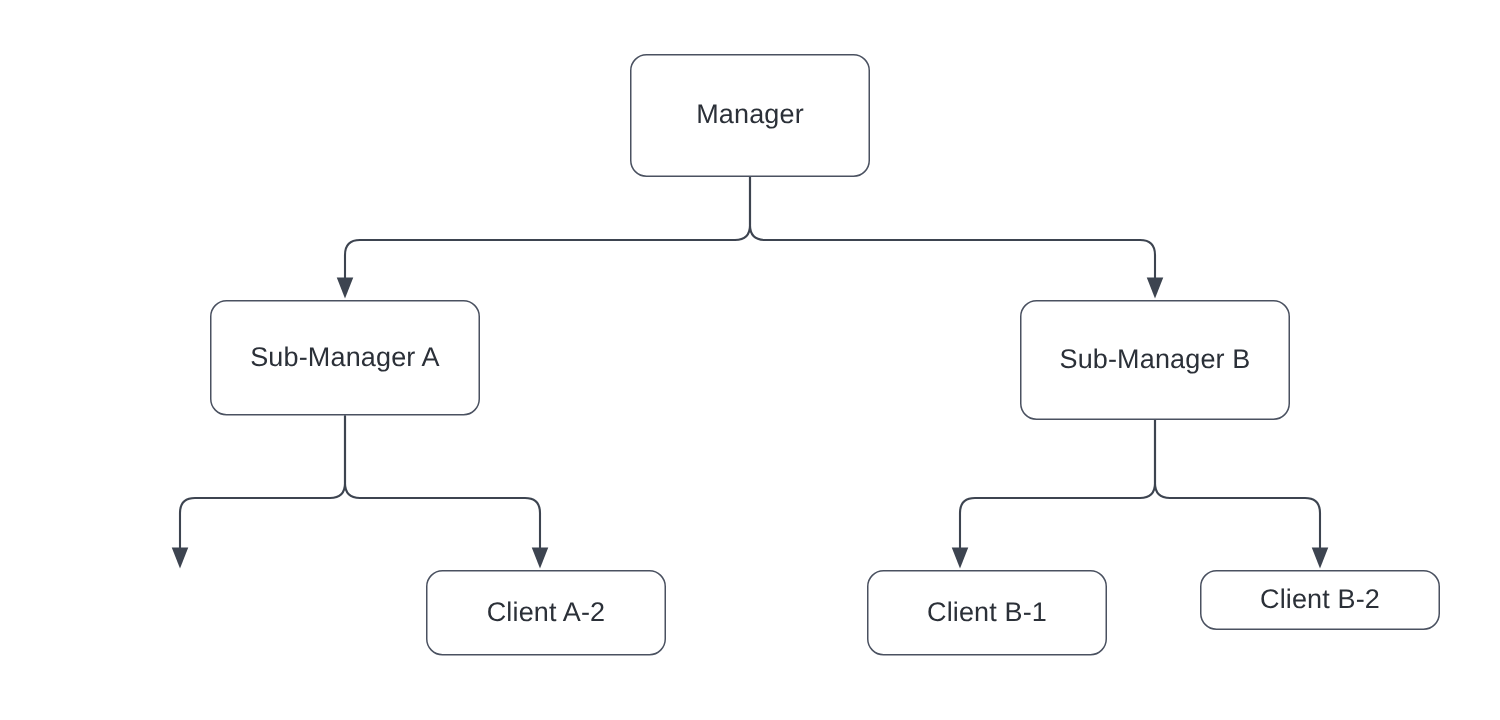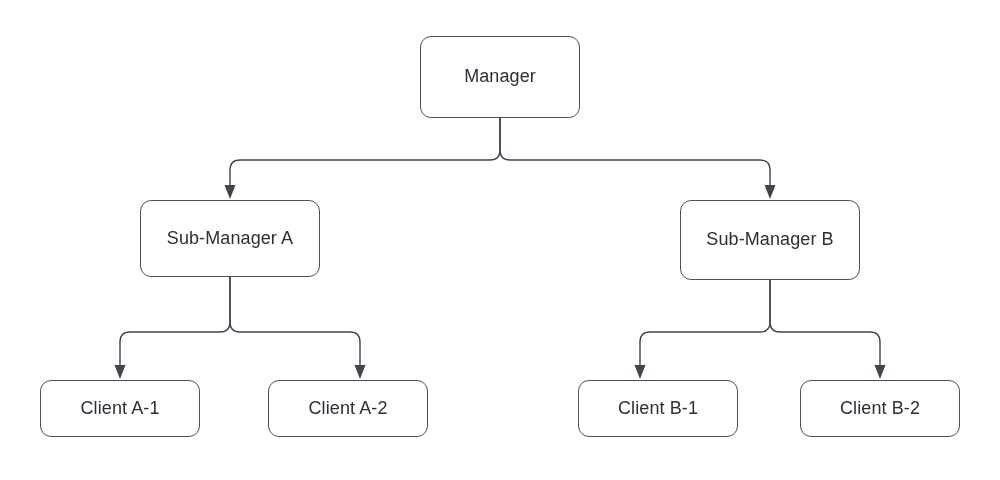--- a/index.html
+++ b/index.html
@@ -42,23 +42,23 @@
     font-size: 18px;
     line-height: 1.1;
     letter-spacing: 0.1px;
     white-space: nowrap;
     text-align: center;
   }
   .node-root   { left: 420px; top: 36px;  width: 160px; height: 82px; }
   .node-mid-a  { left: 140px; top: 200px; width: 180px; height: 77px; }
   .node-mid-b  { left: 680px; top: 200px; width: 180px; height: 80px; }
   .node-leaf-a1 { left: 40px;  top: 380px; width: 160px; height: 57px; }
-  .node-leaf-a2 { left: 268px; top: 380px; width: 160px; height: 57px; }
+  .node-leaf-a2 { left: 284px; top: 380px; width: 160px; height: 57px; }
   .node-leaf-b1 { left: 560px; top: 380px; width: 160px; height: 57px; margin-left: 18px; }
-  .node-leaf-b2 { left: 800px; top: 380px; width: 160px; height: 57px; }
+  .node-leaf-b2 { left: 800px; top: 380px; width: 160px; height: 40px; }
   .edge-path {
     fill: none;
     stroke: #3d4450;
     stroke-width: 1.4px;
     stroke-linecap: butt;
     stroke-linejoin: round;
   }
   .arrow-head {
     fill: #3d4450;
     stroke: none;
@@ -95,23 +95,20 @@
   </div>
 
   <div class="node node-mid-a">
     <span class="node-label">Sub-Manager A</span>
   </div>
 
   <div class="node node-mid-b">
     <span class="node-label">Sub-Manager B</span>
   </div>
 
-  <div class="node node-leaf-a1">
-    <span class="node-label">Client A-1</span>
-  </div>
 
   <div class="node node-leaf-a2">
     <span class="node-label">Client A-2</span>
   </div>
 
   <div class="node node-leaf-b1">
     <span class="node-label">Client B-1</span>
   </div>
 
   <div class="node node-leaf-b2">

